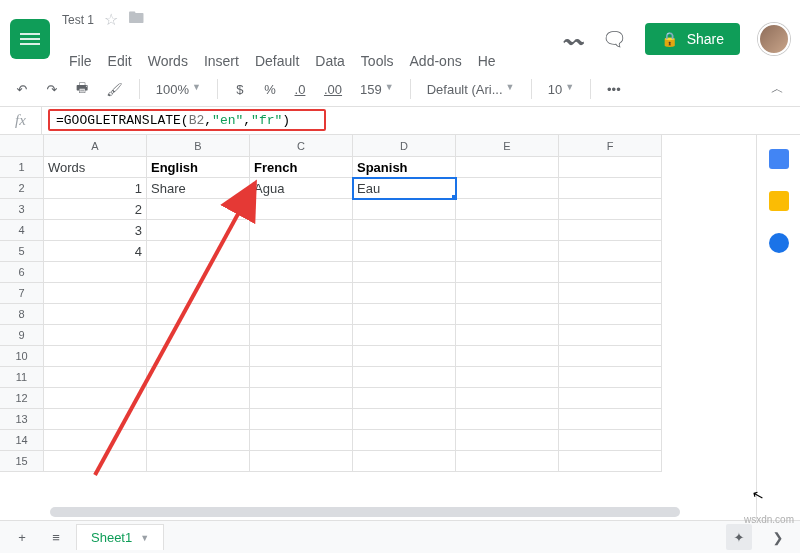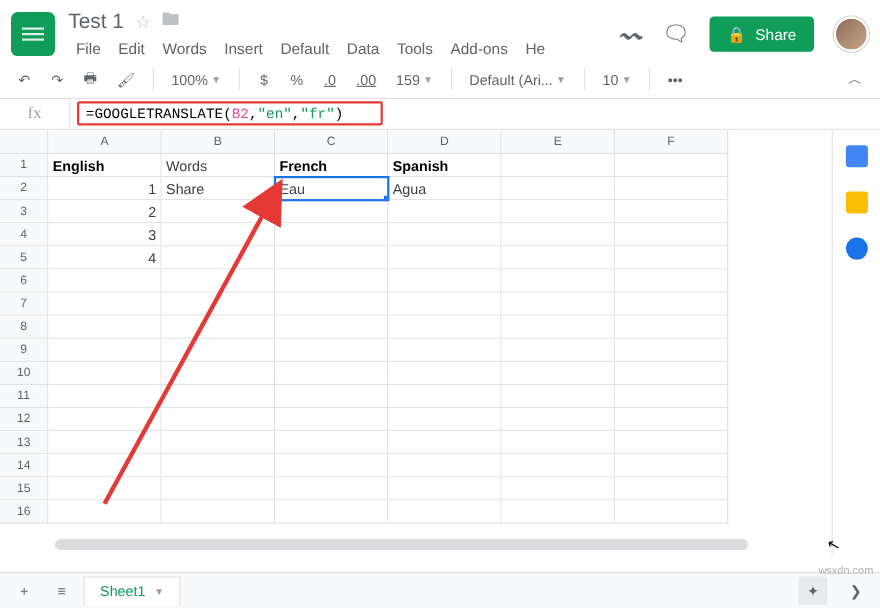--- a/index.html
+++ b/index.html
@@ -28,54 +28,54 @@
     position: relative;
   }
   .logo::before, .logo::after {
     content: '';
     position: absolute;
     background: rgba(255,255,255,0.85);
   }
   .logo::before { width: 20px; height: 2px; top: 14px; box-shadow: 0 5px 0 rgba(255,255,255,0.85), 0 10px 0 rgba(255,255,255,0.85); }
   .title-block { flex: 1; }
   .doc-title-row { display:flex; align-items:center; gap:10px; }
-  .doc-title { font-size: 19px; color: #5f6368; }
+  .doc-title { font-size: 12px; color: #5f6368; }
   .star-icon, .folder-icon { color: #bdc1c6; font-size: 16px; }
-  .menu-bar { display:flex; gap:2px; margin-top:0; }
+  .menu-bar { display:flex; gap:2px; margin-top:17px; }
   .menu-item { padding: 3px 7px; color:#5f6368; font-size:14px; cursor:pointer; }
   .header-right { display:flex; align-items:center; gap:18px; }
   .hdr-icon { color:#5f6368; font-size:20px; }
   .share-btn {
     background:#0f9d58; color:#fff; border-radius:4px;
     padding:8px 16px; font-size:14px; font-weight:500;
     display:flex; align-items:center; gap:8px;
   }
   .avatar { width:32px; height:32px; border-radius:50%; background:linear-gradient(135deg,#8e6d5a,#c9a58a); border:2px solid #fff; box-shadow:0 0 0 1px #ccc; }
   .toolbar {
     display:flex; align-items:center; padding:4px 10px;
     border-bottom:1px solid #e0e0e0; gap:6px;
   }
   .tool-btn { padding:4px 6px; color:#5f6368; display:flex; align-items:center; justify-content:center; min-width:24px; height:26px; border-radius:2px; }
   .tool-sep { width:1px; height:20px; background:#e0e0e0; margin:0 4px; }
-  .tool-drop { display:flex; align-items:center; gap:3px; color:#5f6368; padding:4px 6px; font-size:13px; }
+  .tool-drop { display:flex; gap:3px; color:#5f6368; padding:4px 6px; font-size:13px; }
   .tool-drop .arrow { font-size:9px; color:#9aa0a6; }
   .toolbar-collapse { margin-left:auto; }
   .formula-row {
     display:flex; align-items:stretch; height:28px;
     border-bottom:1px solid #e0e0e0;
   }
-  .fx-label { width:64px; display:flex; align-items:center; justify-content:center; color:#9aa0a6; font-family:"Times New Roman",serif; font-size:15px; border-right:1px solid #e0e0e0; }
+  .fx-label { width:42px; display:flex; align-items:center; justify-content:center; color:#9aa0a6; font-style:italic; font-family:"Times New Roman",serif; font-size:15px; border-right:1px solid #e0e0e0; }
   .fx-input-wrap { flex:1; display:flex; align-items:center; position:relative; }
   .fx-highlight {
     position:absolute; left:6px; top:2px; height:22px;
     border:2px solid #e53935; width:278px; border-radius:2px;
     display:flex; align-items:center; padding:0 6px;
     font-family:"Consolas","Courier New",monospace; font-size:13px;
   }
-  .t-black{color:#000;} .t-orange{color:#ec4899;} .t-green{color:#0f9d58;}
+  .t-black{color:#000;} .t-orange{color:#737373;} .t-green{color:#0f9d58;}
   .sheet-area {
     display:flex; height: calc(553px - 72px - 34px - 28px - 33px);
     position:relative;
   }
   .grid-wrap { flex:1; overflow:hidden; position:relative; }
   .col-headers { display:flex; height:22px; }
   .corner { width:44px; background:#f8f9fa; border-right:1px solid #e0e0e0; border-bottom:1px solid #e0e0e0; }
   .col-h { width:103px; background:#f8f9fa; border-right:1px solid #e0e0e0; border-bottom:1px solid #e0e0e0; text-align:center; line-height:22px; color:#5f6368; font-size:11px; }
   .row { display:flex; height:21px; }
   .row-h { width:44px; background:#f8f9fa; border-right:1px solid #e0e0e0; border-bottom:1px solid #e0e0e0; text-align:center; line-height:21px; color:#5f6368; font-size:11px; }
@@ -201,33 +201,33 @@
       <div class="col-h">A</div>
       <div class="col-h">B</div>
       <div class="col-h">C</div>
       <div class="col-h">D</div>
       <div class="col-h">E</div>
       <div class="col-h">F</div>
     </div>
 
     <div class="row">
         <div class="row-h">1</div>
+      <div class="cell">Words</div>
       <div class="cell bold">English</div>
-      <div class="cell">Words</div>
       <div class="cell bold">French</div>
       <div class="cell bold">Spanish</div>
       <div class="cell"></div>
       <div class="cell"></div>
     </div>
     <div class="row">
         <div class="row-h">2</div>
       <div class="cell num">1</div>
       <div class="cell">Share</div>
+      <div class="cell">Agua</div>
       <div class="cell selected-cell"><span>Eau</span><div class="fill-handle"></div></div>
-      <div class="cell">Agua</div>
       <div class="cell"></div>
       <div class="cell"></div>
     </div>
     <div class="row">
         <div class="row-h">3</div>
       <div class="cell num">2</div>
         <div class="cell"></div>
         <div class="cell"></div>
         <div class="cell"></div>
         <div class="cell"></div>
@@ -327,29 +327,20 @@
         <div class="row-h">14</div>
         <div class="cell"></div>
         <div class="cell"></div>
         <div class="cell"></div>
         <div class="cell"></div>
         <div class="cell"></div>
         <div class="cell"></div>
       </div>
     <div class="row">
         <div class="row-h">15</div>
-        <div class="cell"></div>
-        <div class="cell"></div>
-        <div class="cell"></div>
-        <div class="cell"></div>
-        <div class="cell"></div>
-        <div class="cell"></div>
-      </div>
-    <div class="row">
-        <div class="row-h">16</div>
         <div class="cell"></div>
         <div class="cell"></div>
         <div class="cell"></div>
         <div class="cell"></div>
         <div class="cell"></div>
         <div class="cell"></div>
       </div>
 
     <div class="scroll-track-h">
         <div class="scroll-thumb-h"></div>

